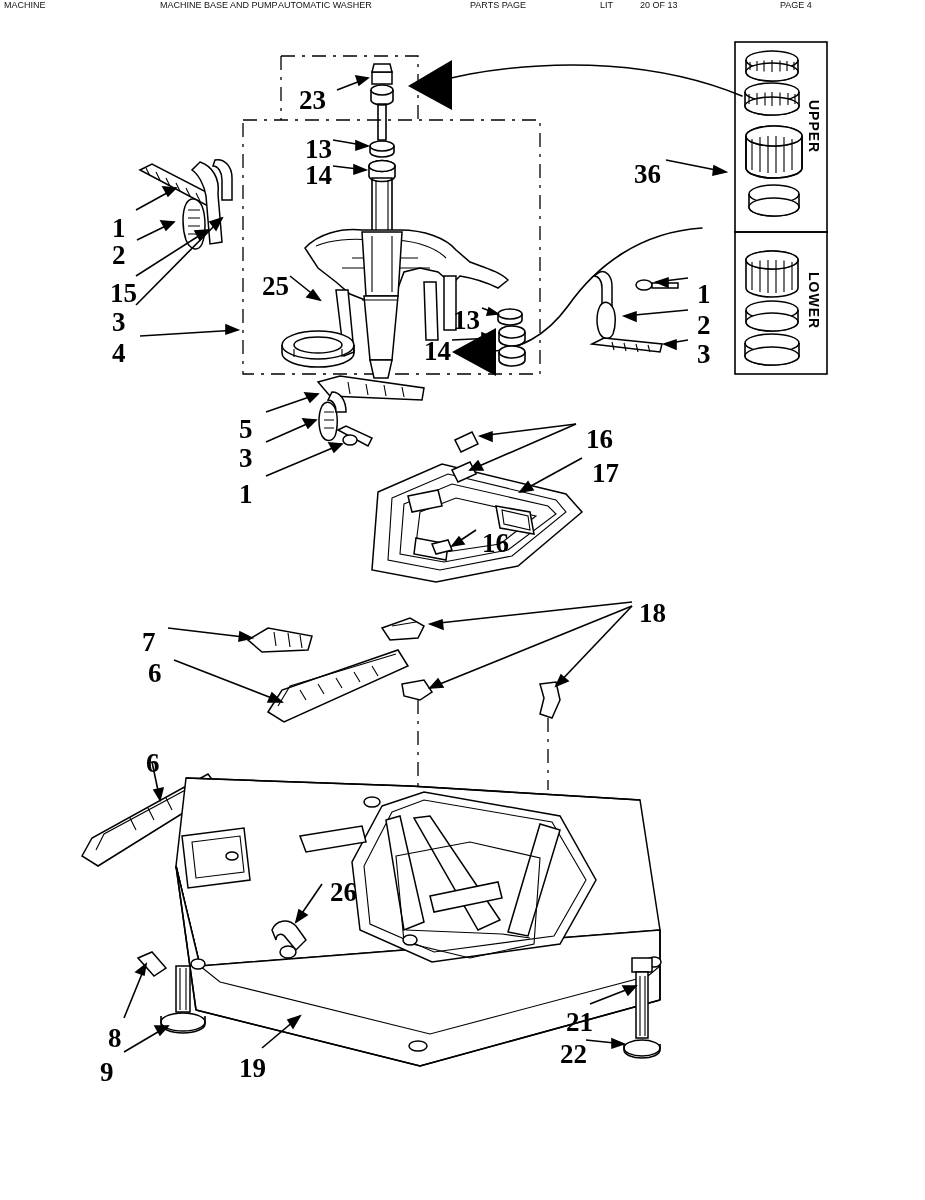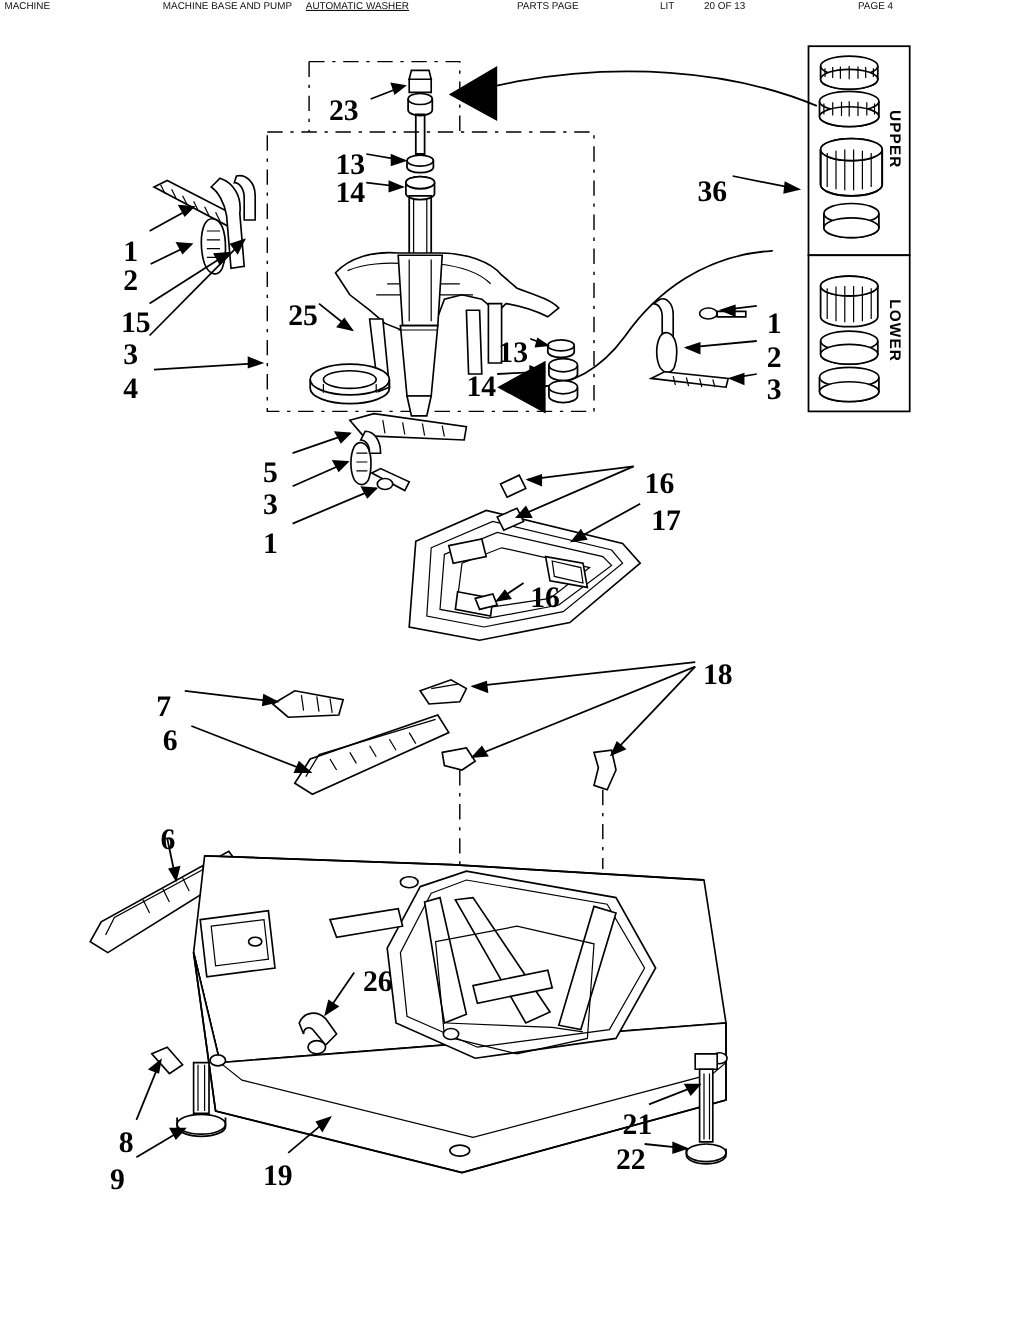--- a/index.html
+++ b/index.html
@@ -61,22 +61,22 @@
   .fillblk { fill: #000; }
   .fillwht { fill: #fff; stroke: #000; stroke-width: 1.5px; }
 </style>
 </head>
 <body>
 
 <div id="page">
 
   <div class="topbar">
     <span style="left:4px;">MACHINE</span>
-    <span style="left:108px;padding-left:40px;">MACHINE BASE AND PUMP</span>
-    <span style="left:278px;text-decoration:underline;">AUTOMATIC WASHER</span>
+    <span style="left:120px;padding-left:40px;">MACHINE BASE AND PUMP</span>
+    <span style="left:278px;">AUTOMATIC WASHER</span>
     <span style="left:470px;">PARTS PAGE</span>
     <span style="left:600px;">LIT</span>
     <span style="left:640px;">20 OF 13</span>
     <span style="left:780px;">PAGE 4</span>
   </div>
 
   <svg class="art" viewBox="0 0 925 1200">
 
     <g>
       <rect x="735" y="42" width="92" height="190" class="ln"></rect>

